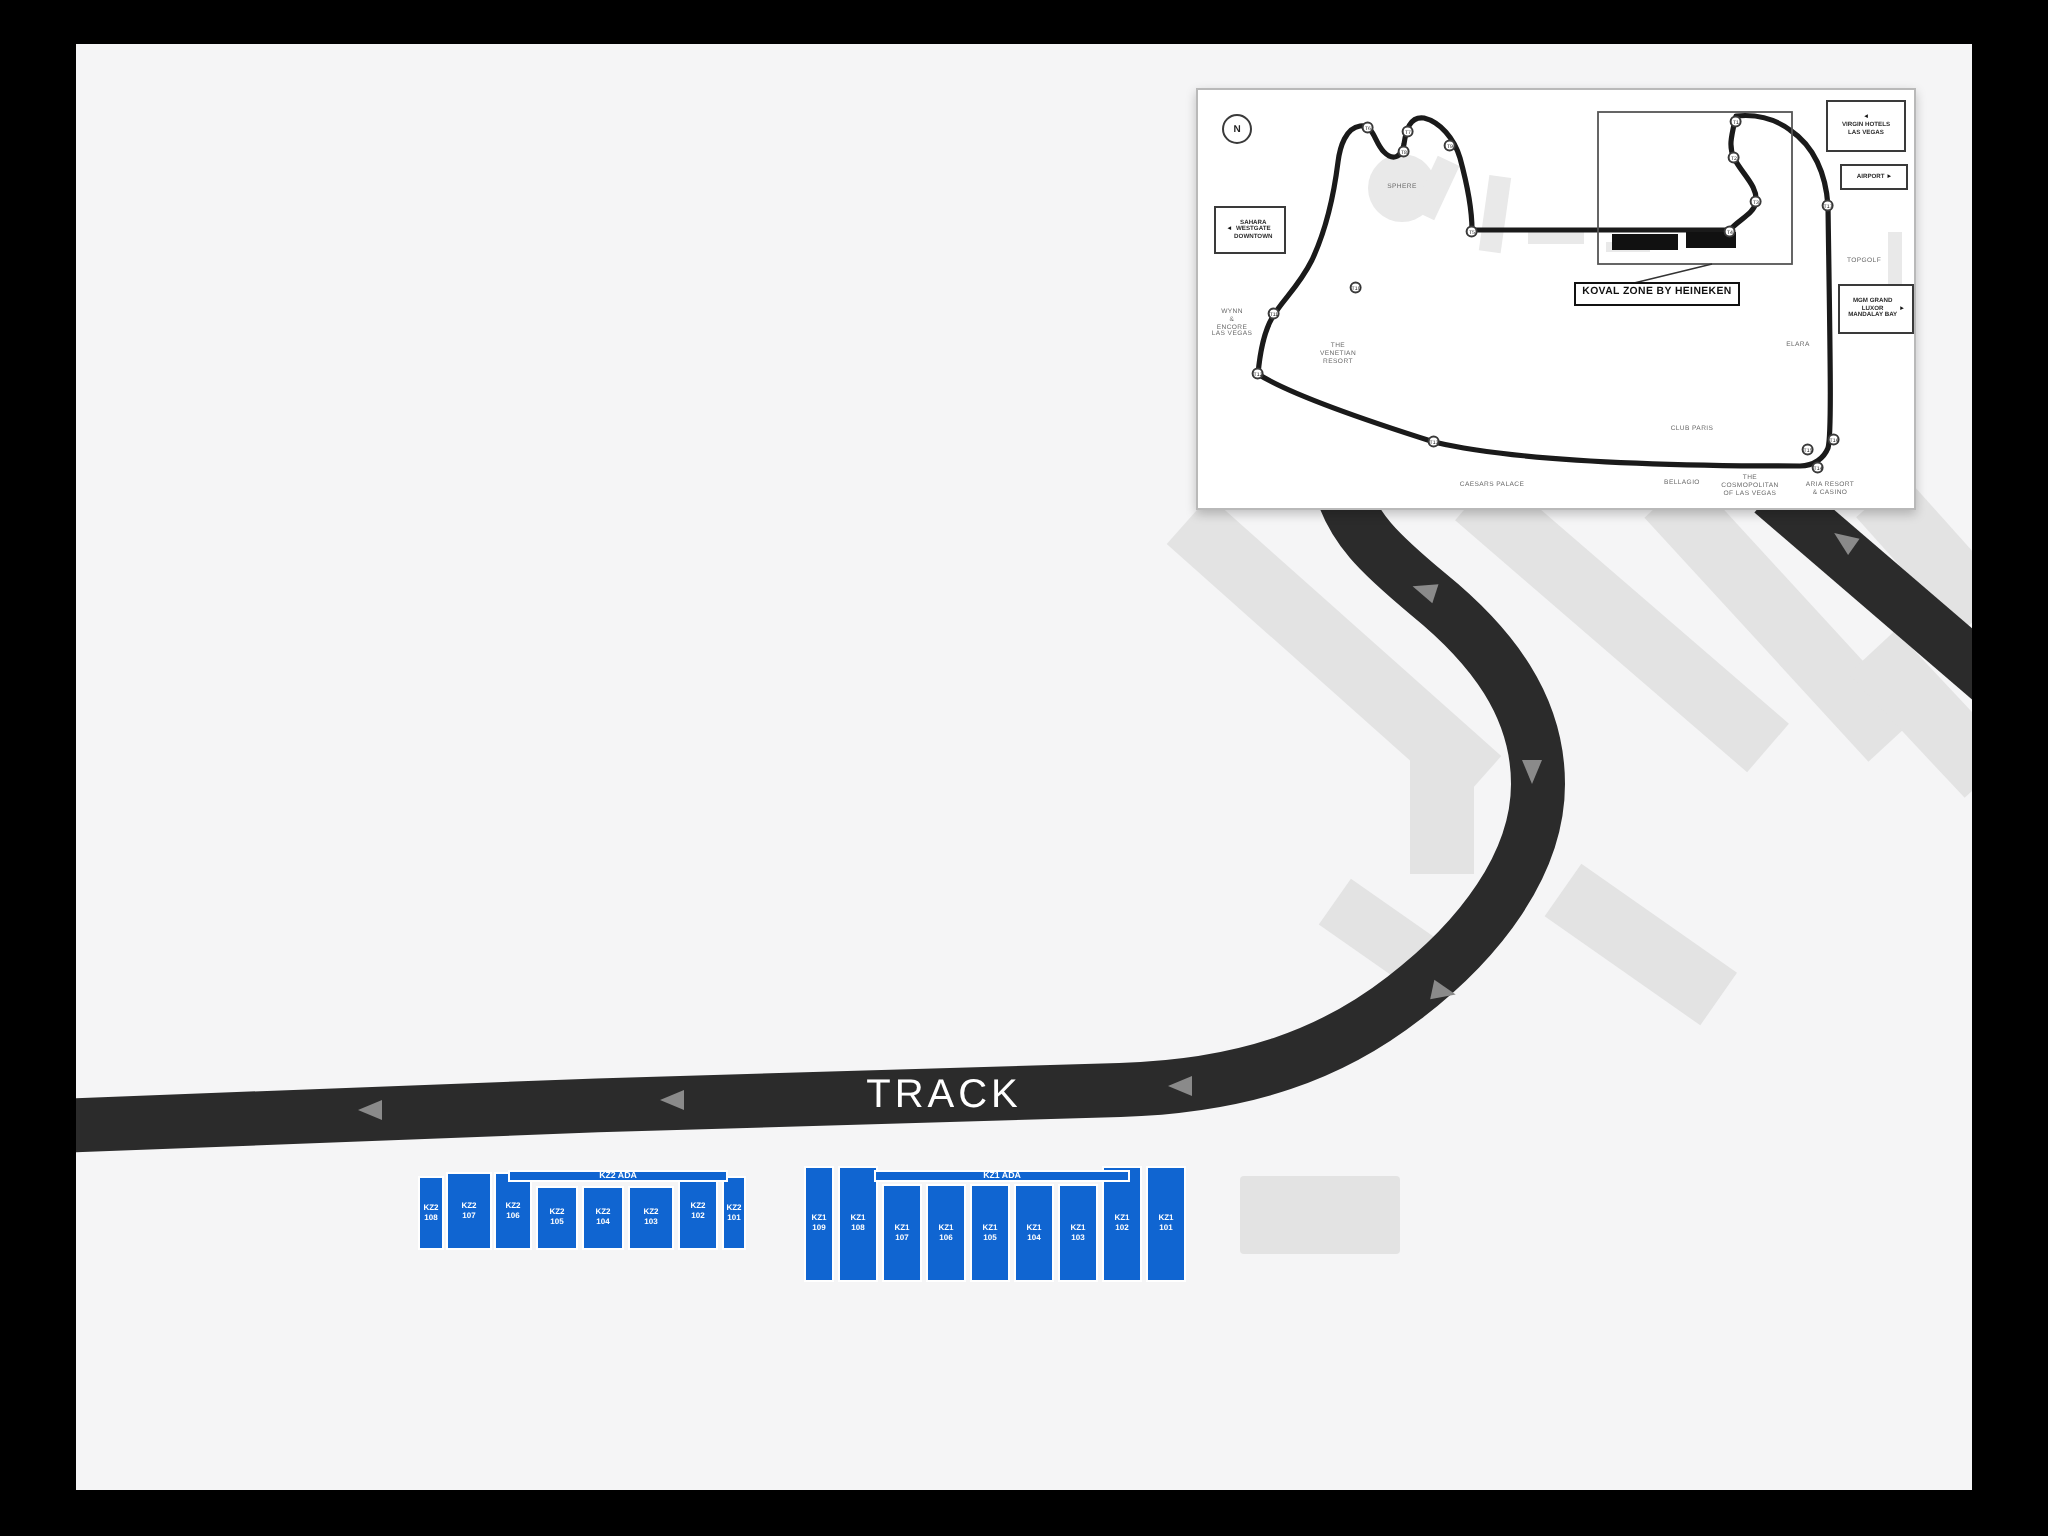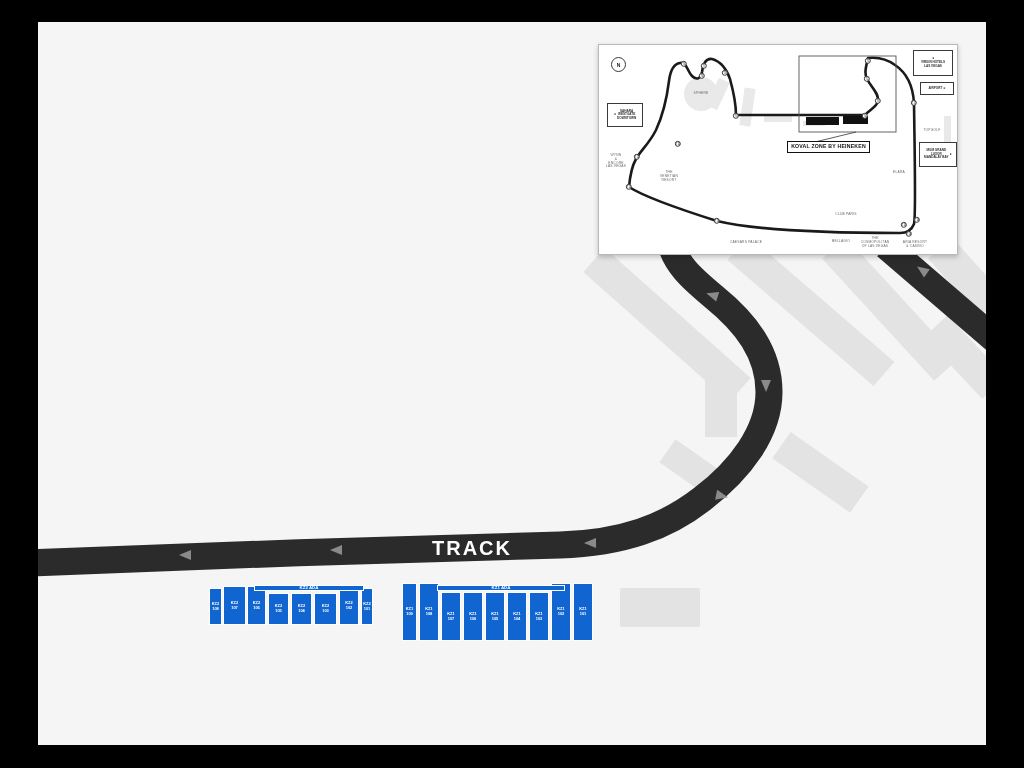--- a/index.html
+++ b/index.html
@@ -1,21 +1,21 @@
 <!DOCTYPE html>
 <html><head>
 <meta charset="utf-8">
 <style>
   html,body{margin:0;padding:0;background:#000;}
   *{box-sizing:border-box;font-family:"Liberation Sans",sans-serif;}
   #stage{position:relative;width:1024px;height:768px;background:#000;overflow:hidden;}
   #content{position:absolute;left:38px;top:22px;width:948px;height:723px;background:#f5f5f6;overflow:hidden;}
   svg{display:block;}
   .main-art{position:absolute;left:0;top:0;z-index:0;}
-  .track-label{position:absolute;z-index:3;color:#fff;font-size:20px;font-weight:700;letter-spacing:2px;transform:translate(-50%,-54%);}
+  .track-label{position:absolute;z-index:3;color:#fff;font-size:20px;font-weight:400;letter-spacing:2px;transform:translate(-50%,-54%);}
   .dir-arrow{position:absolute;z-index:2;width:0;height:0;
     border-top:5px solid transparent;border-bottom:5px solid transparent;border-left:12px solid #8a8a8a;}
   .seat-sec{position:absolute;z-index:2;background:#1065d1;border:1px solid #fff;color:#fff;
     display:flex;flex-direction:column;align-items:center;justify-content:center;
     font-size:4px;line-height:4.6px;font-weight:700;text-align:center;cursor:pointer;}
   .ada-bar{position:absolute;z-index:3;background:#1065d1;border:1px solid #fff;color:#fff;
     font-size:4.4px;line-height:4.4px;font-weight:700;display:flex;align-items:center;justify-content:center;}
   .flat-rect{position:absolute;z-index:1;background:#e3e3e3;border-radius:2px;}
   
   #inset{position:absolute;left:560px;top:22px;width:360px;height:211px;background:#fff;

